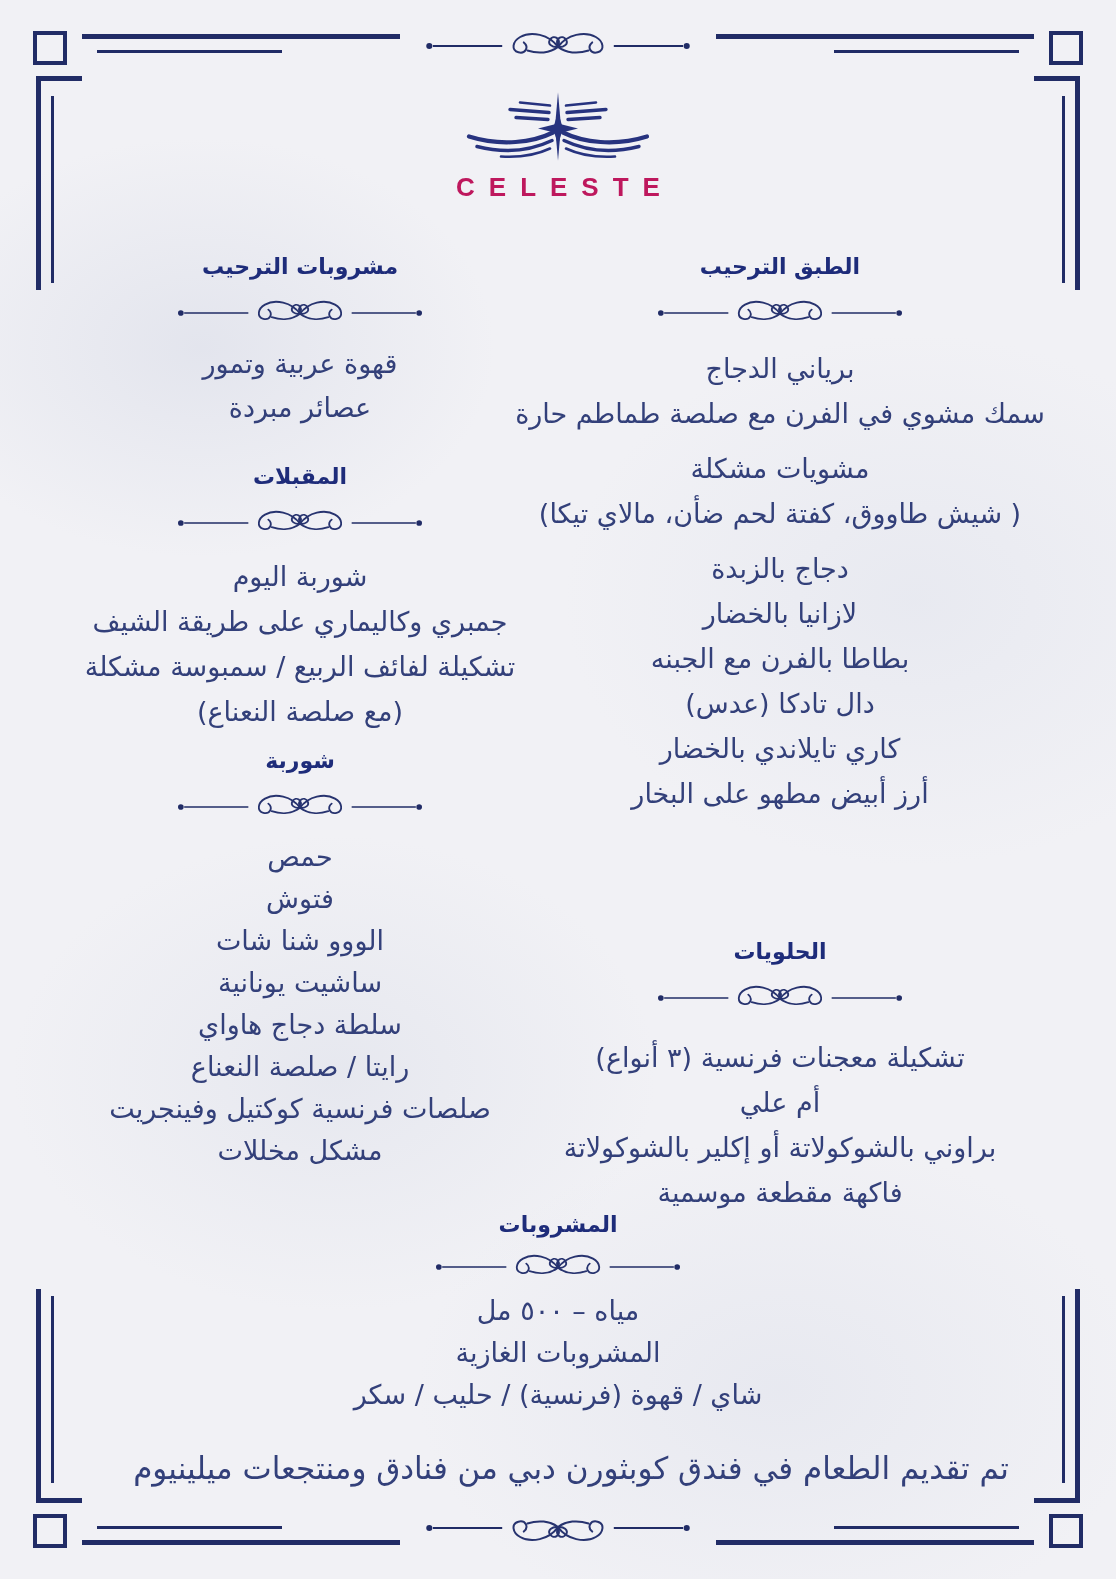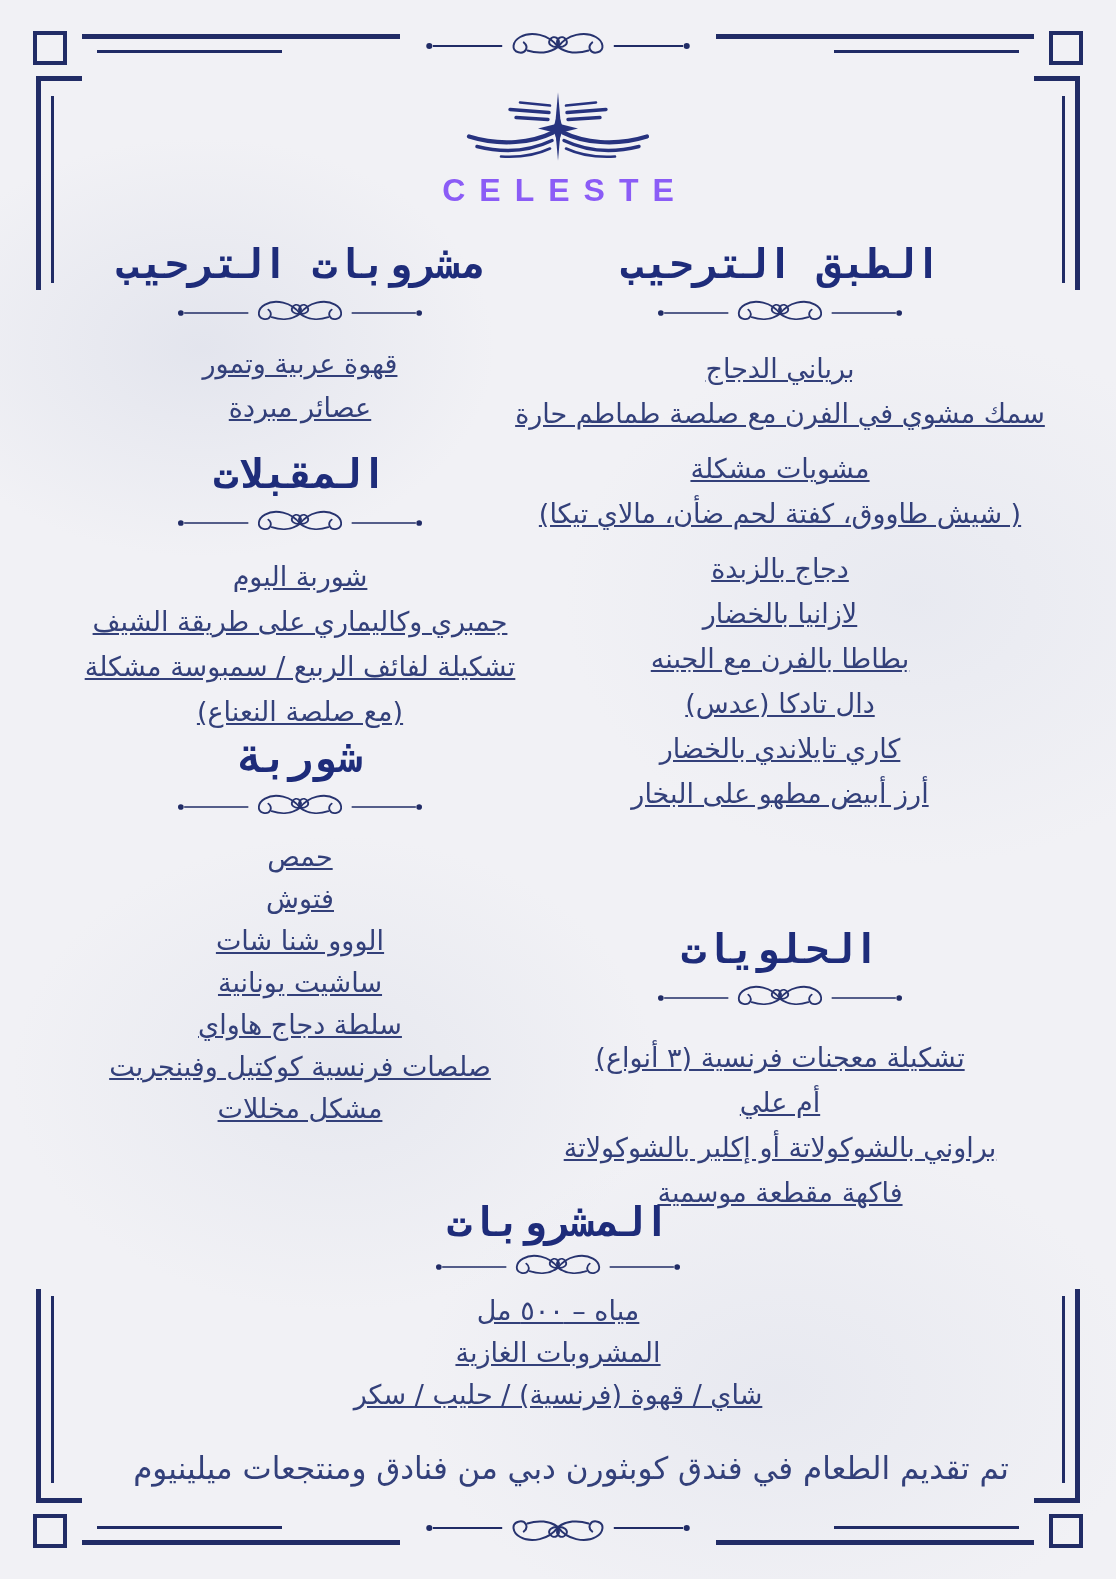--- a/index.html
+++ b/index.html
@@ -35,28 +35,28 @@
   .corner .inner-h{position:absolute;left:97px;top:50px;width:185px;height:3px;background:var(--frame);}
   .corner .inner-v{position:absolute;left:51px;top:96px;width:3px;height:187px;background:var(--frame);}
   
   .orn{position:absolute;left:0;right:0;text-align:center;}
   .orn svg{width:290px;height:36px;}
   .orn.top{top:28px;}
   .orn.bottom{top:1510px;}
   .orn.bottom svg{transform:scaleY(-1);}
   .logo{position:absolute;left:0;right:0;top:90px;text-align:center;color:var(--head);}
   .logo svg{width:190px;height:76px;display:block;margin:0 auto;}
-  .brand{font-size:32px;font-weight:bold;letter-spacing:14px;text-indent:14px;margin-top:6px;
-         font-family:"Liberation Sans","DejaVu Sans",sans-serif;color:#8b5cf6;}
+  .brand{font-size:26px;font-weight:bold;letter-spacing:14px;text-indent:14px;margin-top:6px;
+         font-family:"Liberation Sans","DejaVu Sans",sans-serif;color:#be185d;}
   
   .sec{position:absolute;text-align:center;color:var(--body);}
-  .sec h2{margin:0;font-size:41px;line-height:42px;font-weight:bold;color:var(--head);font-family:Liberation Mono, monospace;}
+  .sec h2{margin:0;font-size:22px;line-height:42px;font-weight:bold;color:var(--head);}
   .fl{display:block;margin:8px auto 0;width:250px;height:34px;}
   .items{list-style:none;margin:0;padding:0;font-size:27px;}
-  .items li{white-space:nowrap;text-decoration:underline;}
+  .items li{white-space:nowrap;}
   #welcome{left:60px;top:246px;width:480px;}
   #welcome .items{margin-top:12px;line-height:44px;}
   #appetizers{left:60px;top:456px;width:480px;}
   #appetizers .items{margin-top:14px;line-height:45px;}
   #salad{left:60px;top:740px;width:480px;}
   #salad .items{margin-top:12px;line-height:42px;}
   #main{left:500px;top:246px;width:560px;}
   #main .items{margin-top:16px;line-height:45px;}
   #desserts{left:500px;top:884px;width:560px;margin-top:47px;}
   #desserts .items{margin-top:20px;line-height:45px;}
@@ -177,20 +177,21 @@
     <h2 dir="rtl">شوربة</h2>
     <svg class="fl" viewBox="0 0 300 40">
         <use href="#flourish"></use>
       </svg>
     <ul class="items">
       <li dir="rtl">حمص</li>
       <li dir="rtl">فتوش</li>
       <li dir="rtl">الووو شنا شات</li>
       <li dir="rtl">ساشيت يونانية</li>
       <li dir="rtl">سلطة دجاج هاواي</li>
+      <li dir="rtl">رايتا / صلصة النعناع</li>
       <li dir="rtl">صلصات فرنسية كوكتيل وفينجريت</li>
       <li dir="rtl">مشكل مخللات</li>
     </ul>
   </section>
 
   <section class="sec" id="main">
     <h2 dir="rtl">الطبق الترحيب</h2>
     <svg class="fl" viewBox="0 0 300 40">
         <use href="#flourish"></use>
       </svg>

